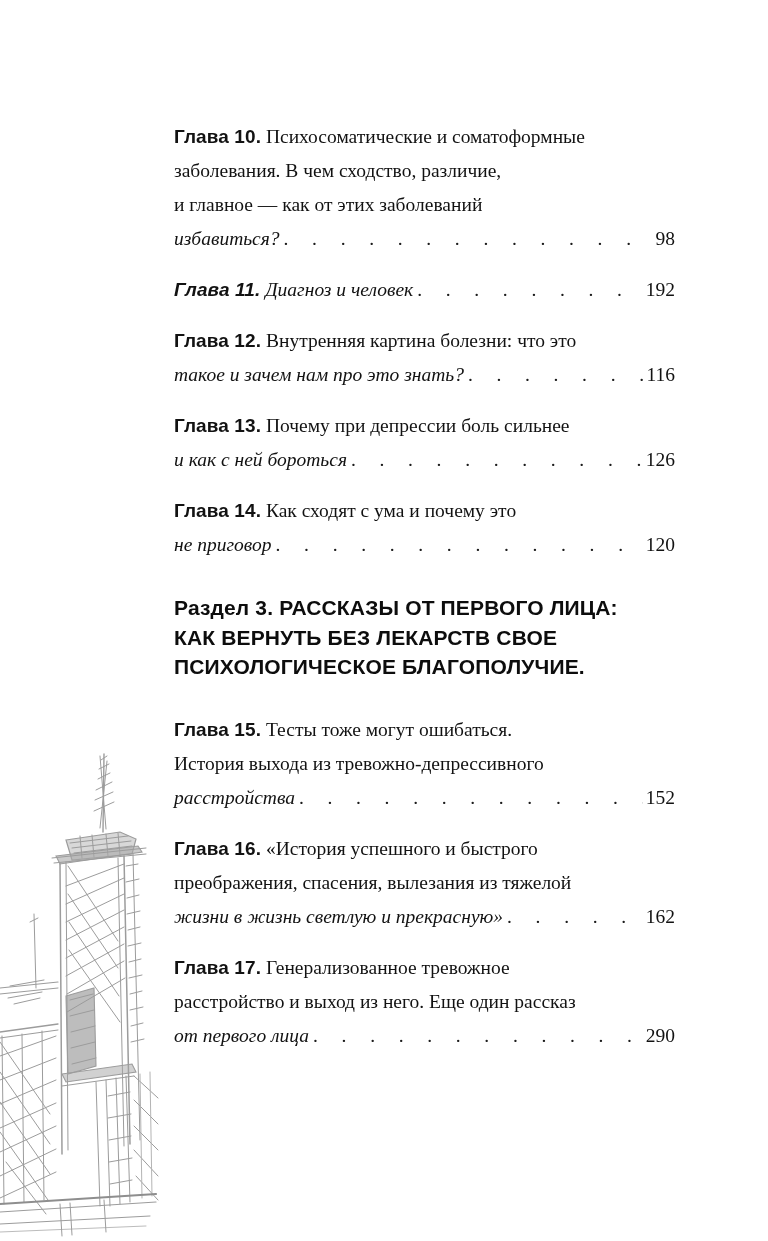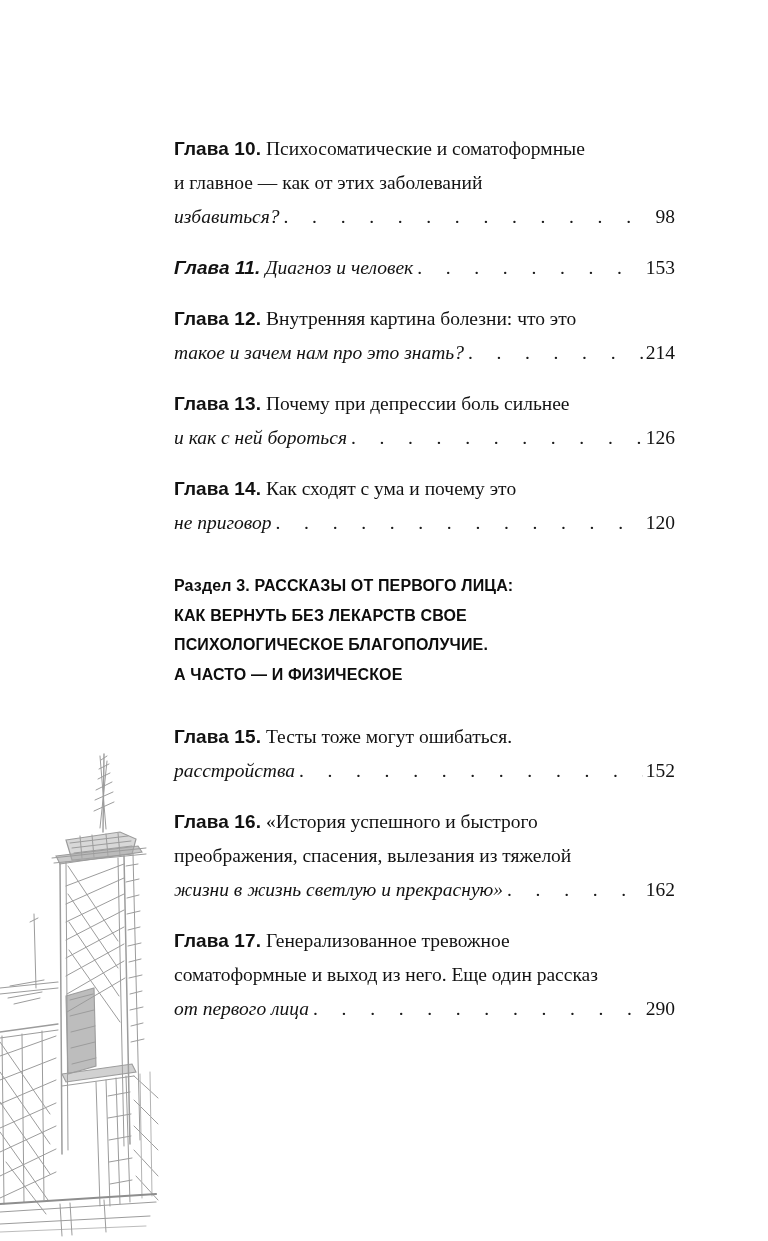--- a/index.html
+++ b/index.html
@@ -27,21 +27,21 @@
     width: 160px;
     height: 505px;
     pointer-events: none;
   }
   #illustration svg { display: block; width: 100%; height: 100%; }
 
   
   #toc {
     position: absolute;
     left: 174px;
-    top: 132px;
+    top: 120px;
     width: 501px;
   }
 
   .entry {
     margin-bottom: 17px;
     font-size: 19.5px;
     line-height: 34px;
     color: #121212;
   }
   .entry:last-child { margin-bottom: 0; }
@@ -77,21 +77,21 @@
     flex: 0 0 auto;
     text-align: center;
     white-space: nowrap;
     padding-left: 2px;
   }
 
   
   .section-heading {
     font-family: "Liberation Sans", sans-serif;
     font-weight: bold;
-    font-size: 16px;
+    font-size: 21px;
     line-height: 29.5px;
     letter-spacing: 0.15px;
     color: #0d0d0d;
     margin-top: 31px;
     margin-bottom: 31px;
   }
   .section-heading .hl { display: block; }
 </style>
 </head>
 <body>
@@ -222,43 +222,44 @@
         <path d="M104 464 L106 496"></path>
       </g>
     </svg>
   </div>
 
   <div id="toc">
 
     <div class="entry">
       <span class="chap-label">Глава 10.</span>
       <span class="chap-title">Психосоматические и соматоформные</span>
+      <div class="chap-title">заболевания. В чем сходство, различие,</div>
       <div class="chap-title">и главное — как от этих заболеваний</div>
       <div class="lastline">
         <span class="tail chap-title">избавиться?</span>
         <span class="dots">. . . . . . . . . . . . . . . . . . . . . . . . . . . . . . . . . . . . . . . . . . . . . . . . . . . . .</span>
         <span class="num">98</span>
       </div>
     </div>
 
     <div class="entry">
       <div class="lastline">
         <span class="tail"><span class="chap-label">Глава 11.</span><span class="chap-title"> </span><span class="chap-title">Диагноз и человек</span></span>
         <span class="dots">. . . . . . . . . . . . . . . . . . . . . . . . . . . . . . . . . . . . . . . . . . . . . . . . . . . . .</span>
-        <span class="num">153</span>
+        <span class="num">192</span>
       </div>
     </div>
 
     <div class="entry">
       <span class="chap-label">Глава 12.</span>
       <span class="chap-title">Внутренняя картина болезни: что это</span>
       <div class="lastline">
         <span class="tail chap-title">такое и зачем нам про это знать?</span>
         <span class="dots">. . . . . . . . . . . . . . . . . . . . . . . . . . . . . . . . . . . . . . . . . . . . . . . . . . . . .</span>
-        <span class="num">214</span>
+        <span class="num">116</span>
       </div>
     </div>
 
     <div class="entry">
       <span class="chap-label">Глава 13.</span>
       <span class="chap-title">Почему при депрессии боль сильнее</span>
       <div class="lastline">
         <span class="tail chap-title">и как с ней бороться</span>
         <span class="dots">. . . . . . . . . . . . . . . . . . . . . . . . . . . . . . . . . . . . . . . . . . . . . . . . . . . . .</span>
         <span class="num">126</span>
@@ -272,26 +273,26 @@
         <span class="tail chap-title">не приговор</span>
         <span class="dots">. . . . . . . . . . . . . . . . . . . . . . . . . . . . . . . . . . . . . . . . . . . . . . . . . . . . .</span>
         <span class="num">120</span>
       </div>
     </div>
 
     <div class="section-heading">
       <span class="hl">Раздел 3. РАССКАЗЫ ОТ ПЕРВОГО ЛИЦА:</span>
       <span class="hl">КАК ВЕРНУТЬ БЕЗ ЛЕКАРСТВ СВОЕ</span>
       <span class="hl">ПСИХОЛОГИЧЕСКОЕ БЛАГОПОЛУЧИЕ.</span>
-      <span class="hl">А ЧАСТО — И ФИЗИЧЕСКОЕ</span>
     </div>
 
     <div class="entry">
       <span class="chap-label">Глава 15.</span>
       <span class="chap-title">Тесты тоже могут ошибаться.</span>
+      <div class="chap-title">История выхода из тревожно-депрессивного</div>
       <div class="lastline">
         <span class="tail chap-title">расстройства</span>
         <span class="dots">. . . . . . . . . . . . . . . . . . . . . . . . . . . . . . . . . . . . . . . . . . . . . . . . . . . . .</span>
         <span class="num">152</span>
       </div>
     </div>
 
     <div class="entry">
       <span class="chap-label">Глава 16.</span>
       <span class="chap-title">«История успешного и быстрого</span>
@@ -299,21 +300,21 @@
       <div class="lastline">
         <span class="tail chap-title">жизни в жизнь светлую и прекрасную»</span>
         <span class="dots">. . . . . . . . . . . . . . . . . . . . . . . . . . . . . . . . . . . . . . . . . . . . . . . . . . . . .</span>
         <span class="num">162</span>
       </div>
     </div>
 
     <div class="entry">
       <span class="chap-label">Глава 17.</span>
       <span class="chap-title">Генерализованное тревожное</span>
-      <div class="chap-title">соматоформные и выход из него. Еще один рассказ</div>
+      <div class="chap-title">расстройство и выход из него. Еще один рассказ</div>
       <div class="lastline">
         <span class="tail chap-title">от первого лица</span>
         <span class="dots">. . . . . . . . . . . . . . . . . . . . . . . . . . . . . . . . . . . . . . . . . . . . . . . . . . . . .</span>
         <span class="num">290</span>
       </div>
     </div>
 
   </div>
 </div>
 

